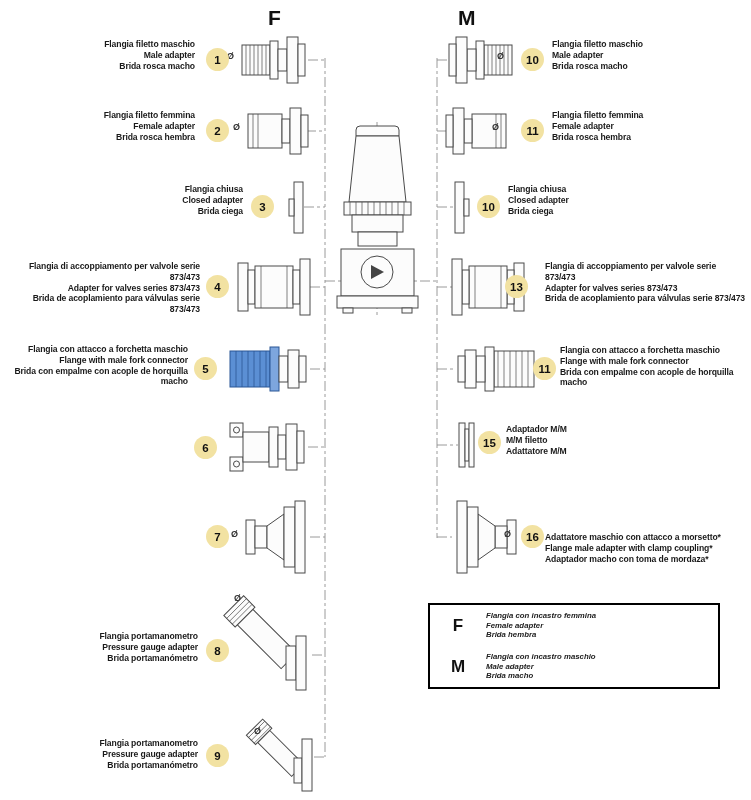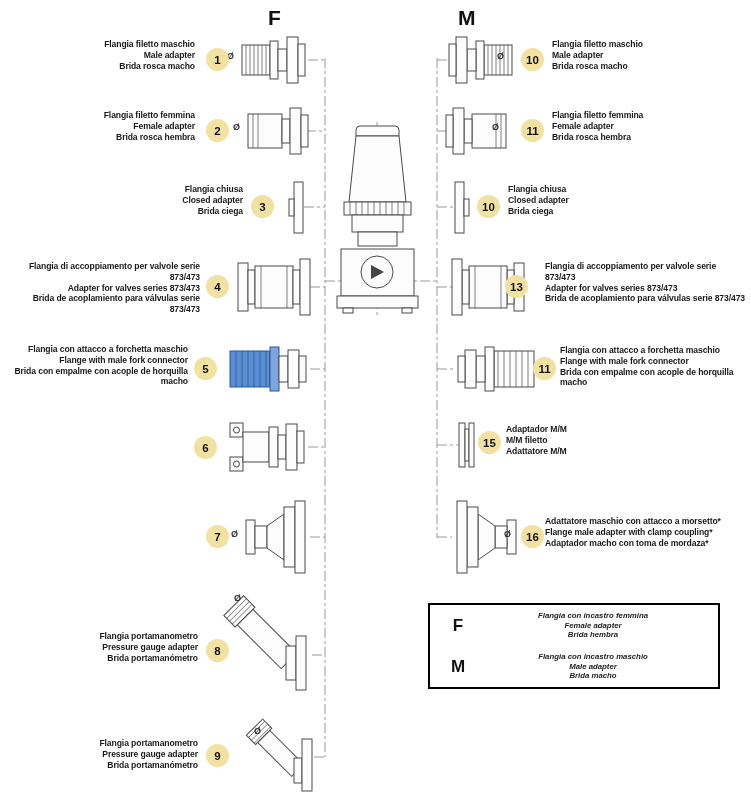--- a/index.html
+++ b/index.html
@@ -20,21 +20,21 @@
   .blue  { fill:var(--fork-blue,#5b8fd4); stroke:#2b5796; }
   .blue2 { fill:#7da6de; stroke:#2b5796; }
   .bl { stroke:#2b5796; stroke-width:0.8; }
   .overlay { position:absolute; left:0; top:0; z-index:1; }
   .cl { stroke:#8f8f8f; stroke-width:0.9; }
   .dim { position:absolute; font-size:9px; font-weight:bold; color:#333; z-index:3; }
   .legend { position:absolute; left:428px; top:603px; width:292px; height:86px;
             border:2px solid #000; background:#fff; display:flex; flex-direction:column; z-index:3; }
   .legend-row { flex:1; display:flex; align-items:center; }
   .legend-letter { width:56px; text-align:center; font-size:17px; font-weight:bold; color:#111; }
-  .legend-text { flex:1; text-align:center; font-style:italic; font-weight:bold; font-size:7.8px; line-height:9.8px; color:#222; padding-right:18px; }
+  .legend-text { flex:1; font-style:italic; font-weight:bold; font-size:7.8px; line-height:9.8px; color:#222; padding-right:18px; }
 </style>
 </head>
 <body>
 
 <div class="canvas">
 
   <svg class="overlay" width="751" height="800">
     <g class="cl" fill="none" stroke-dasharray="10 3 3 3">
       <line x1="325" y1="58" x2="325" y2="757"></line>
       <line x1="437" y1="58" x2="437" y2="538"></line>
@@ -326,21 +326,21 @@
     <svg width="68" height="78" viewBox="0 0 68 78">
       <rect class="p" x="2" y="22" width="9" height="34"></rect>
       <rect class="p" x="11" y="28" width="12" height="22"></rect>
       <polygon class="p" points="23,28 40,16 40,62 23,50"></polygon>
       <rect class="p" x="40" y="9" width="11" height="60"></rect>
       <rect class="p" x="51" y="3" width="10" height="72"></rect>
     </svg>
   </div>
   <span class="dim" style="left:504px;top:529px">Ø</span>
   <div class="badge" style="left:521px;top:525px">16</div>
-  <div class="desc" style="left:545px;top:516px;width:202px">
+  <div class="desc" style="left:545px;top:532px;width:202px">
     <div>Adattatore maschio con attacco a morsetto*</div>
     <div>Flange male adapter with clamp coupling*</div>
     <div>Adaptador macho con toma de mordaza*</div>
   </div>
 
   <div class="legend">
     <div class="legend-row">
       <div class="legend-letter">F</div>
       <div class="legend-text">
         <div>Flangia con incastro femmina</div>

